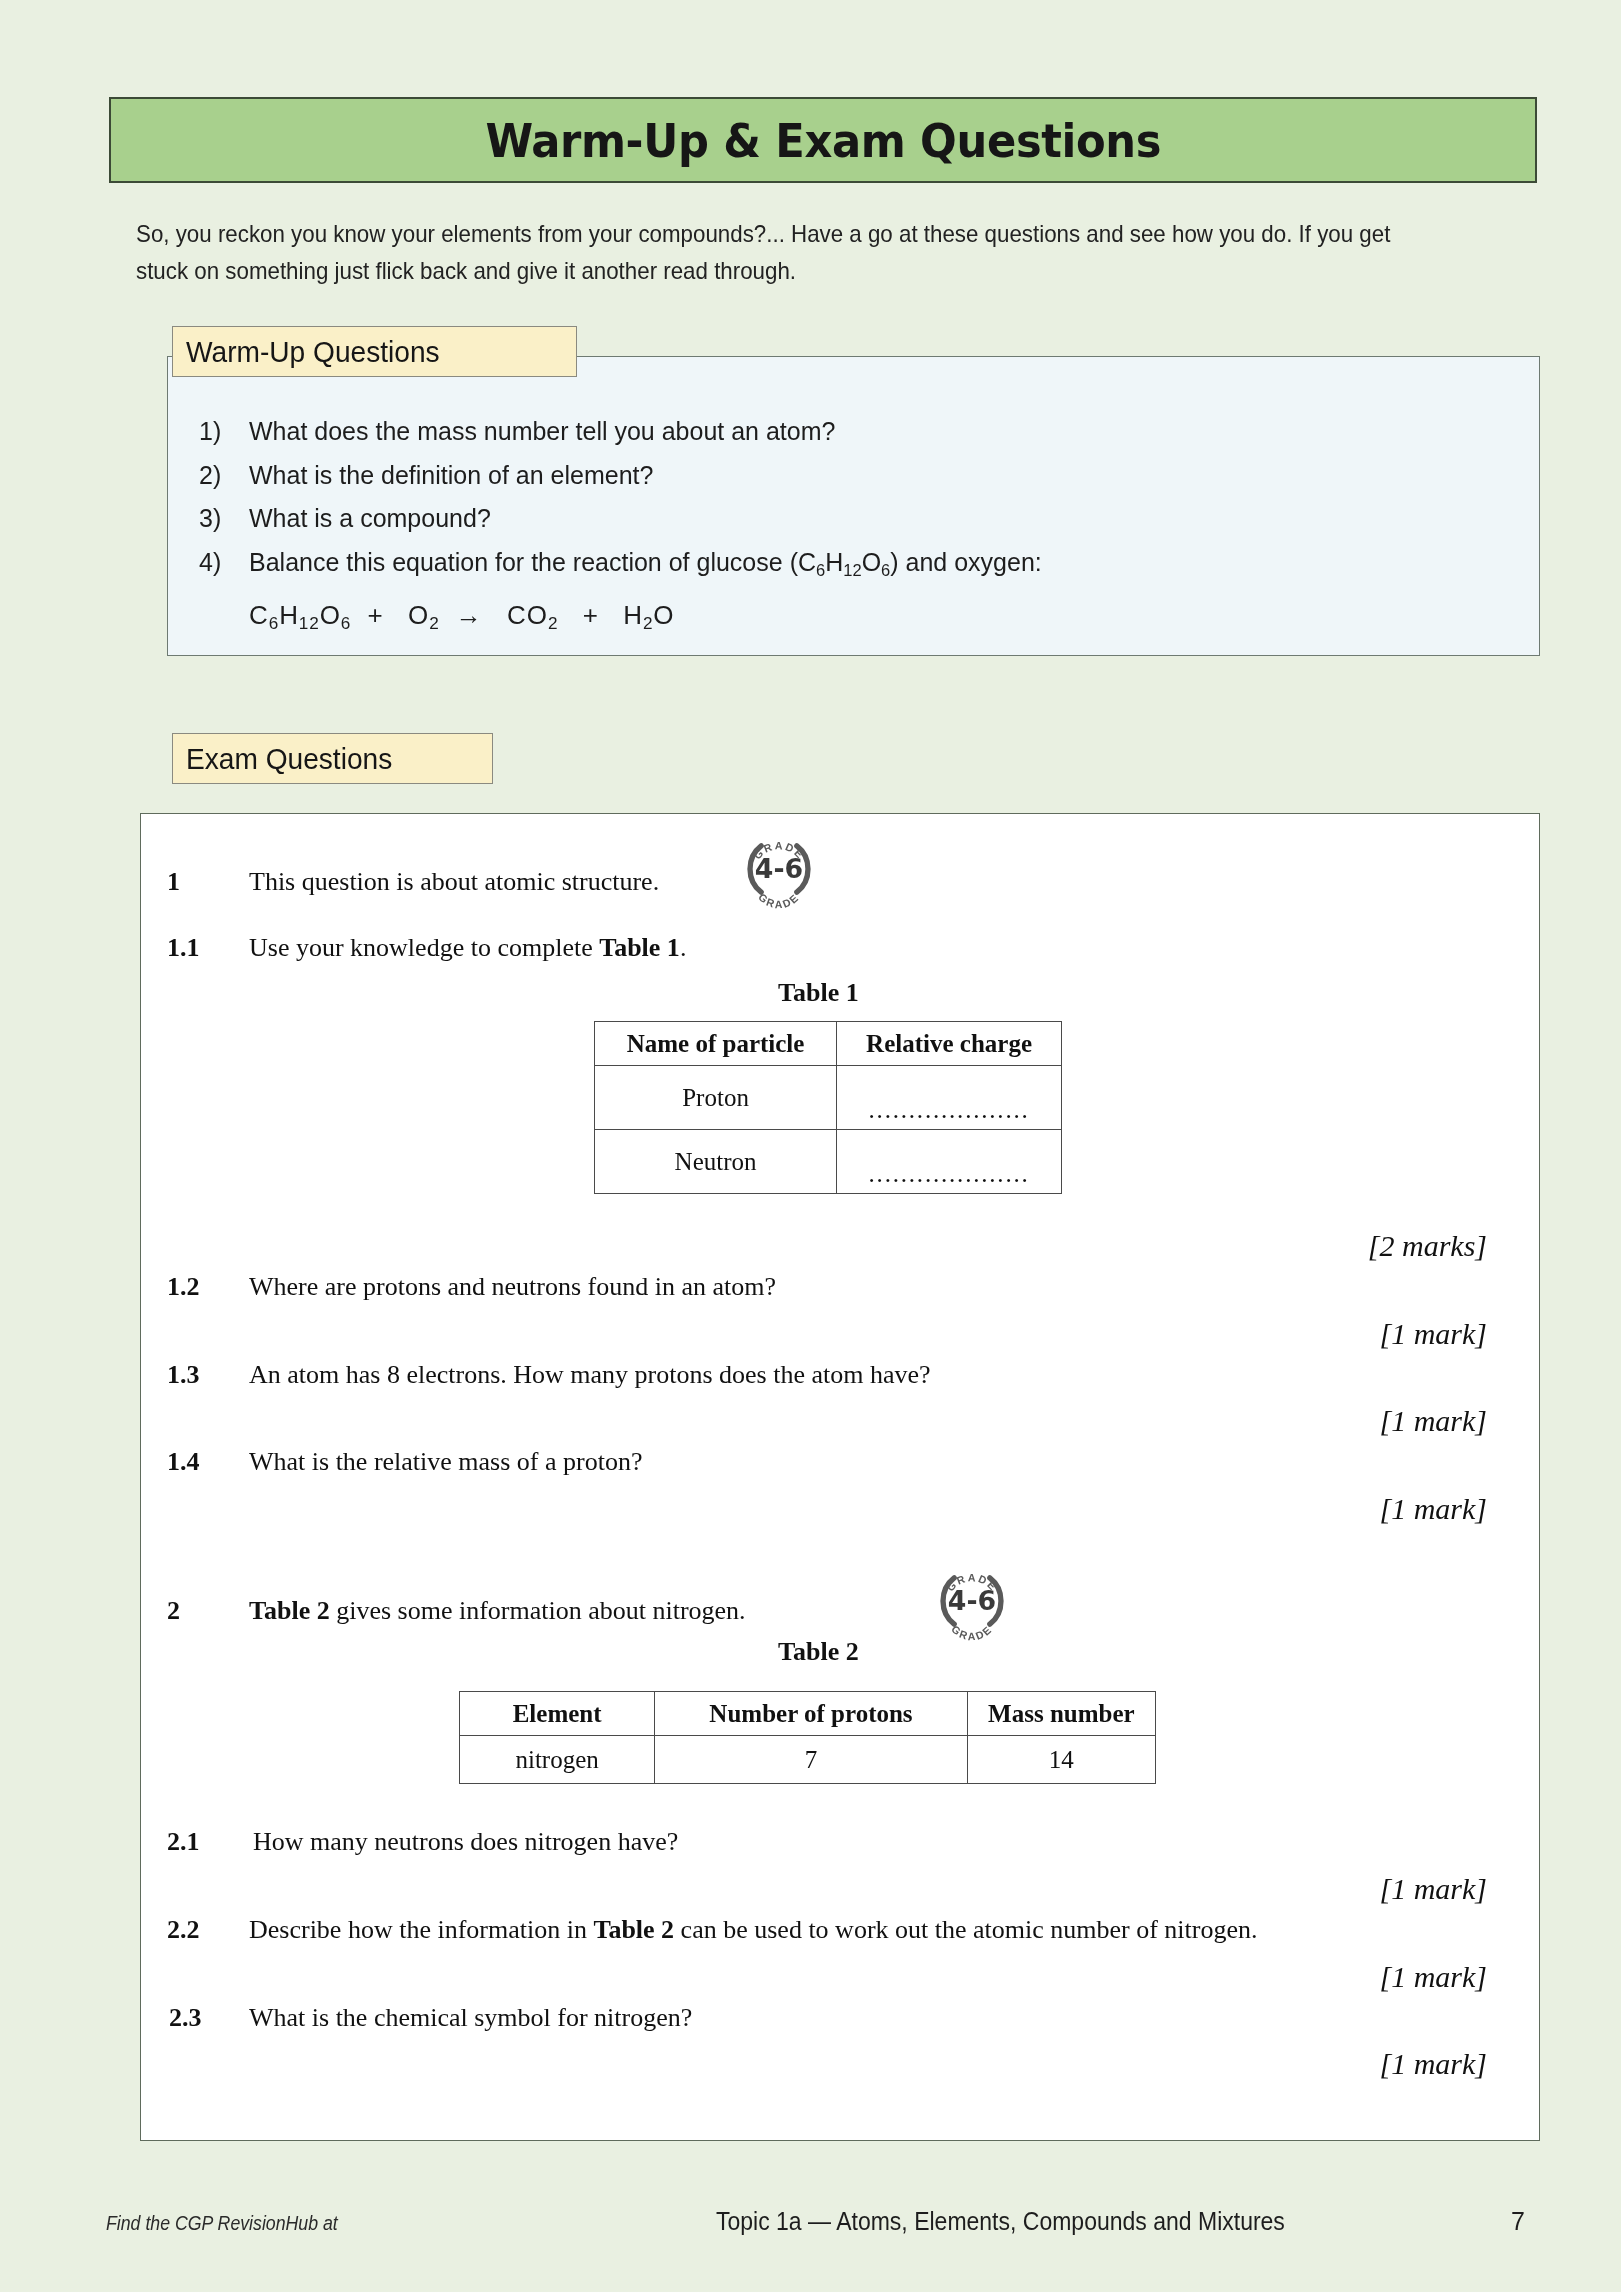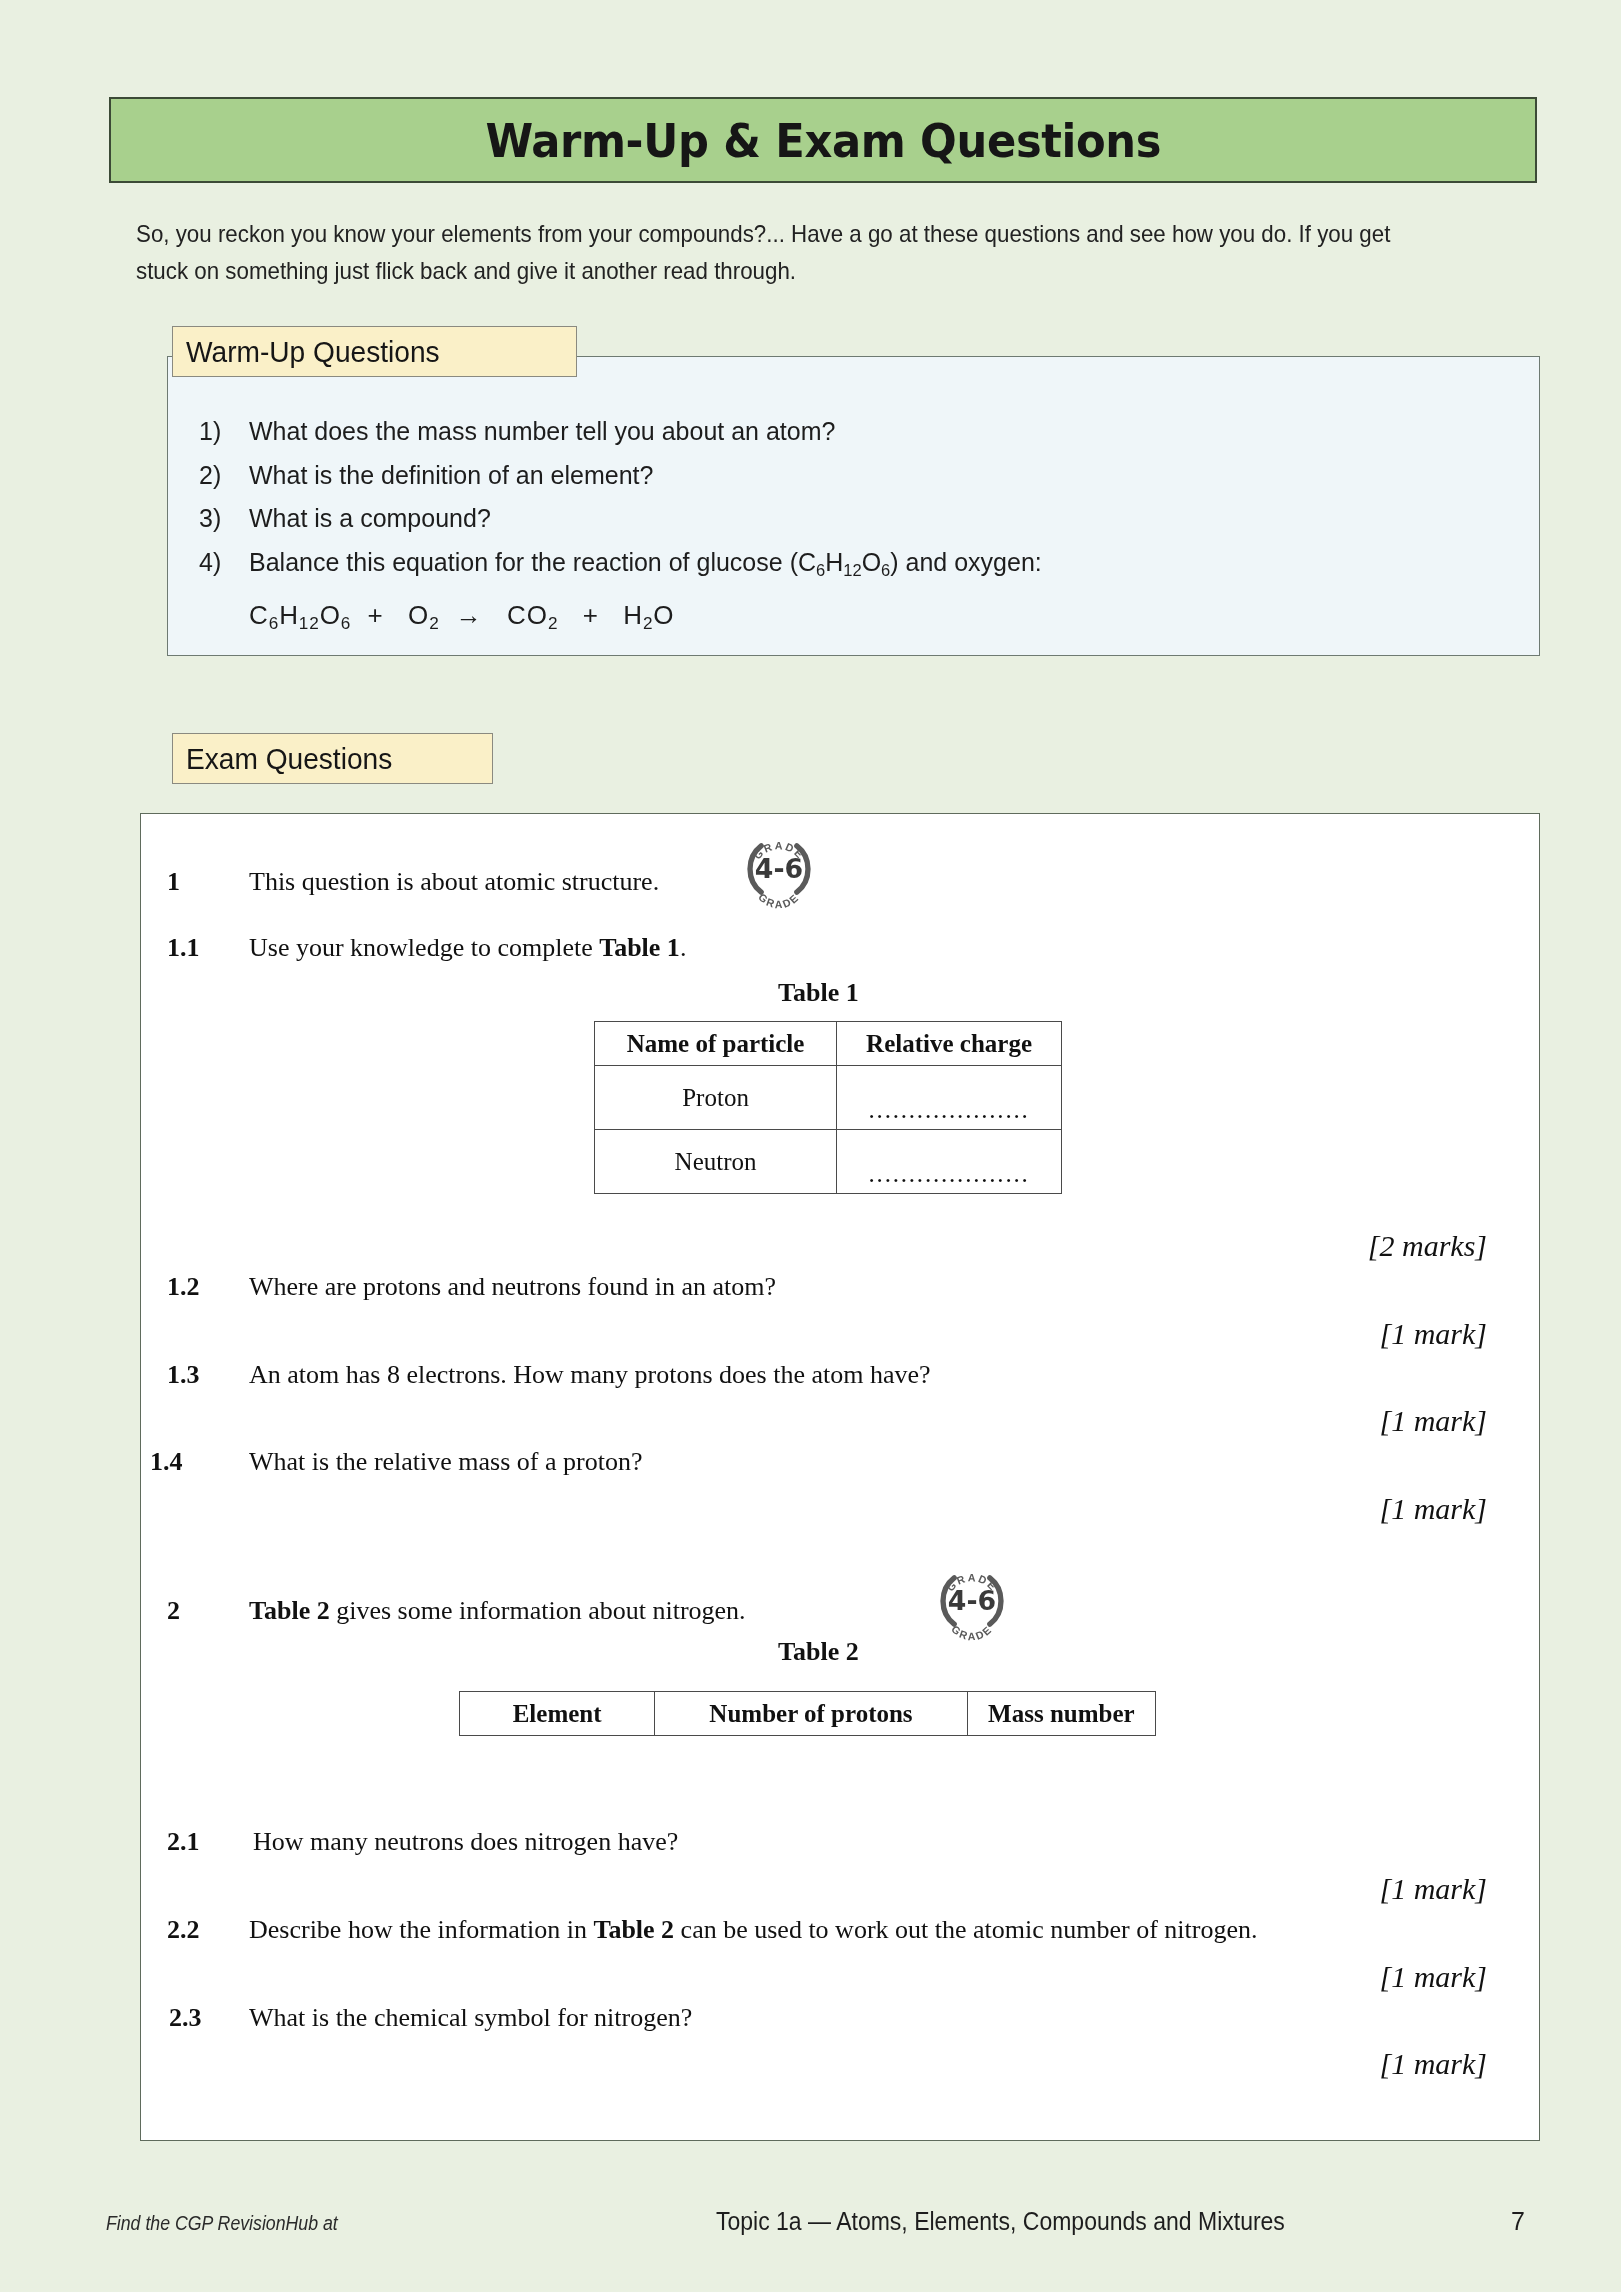--- a/index.html
+++ b/index.html
@@ -341,21 +341,21 @@
 <div class="marks" style="left:1075px; top:1229px; width:412px;">[2 marks]</div>
 
 <div class="q-num" style="left:167px; top:1272px;">1.2</div>
 <div class="q" style="left:249px; top:1272px;">Where are protons and neutrons found in an atom?</div>
 <div class="marks" style="left:1075px; top:1317px; width:412px;">[1 mark]</div>
 
 <div class="q-num" style="left:167px; top:1360px;">1.3</div>
 <div class="q" style="left:249px; top:1360px;">An atom has 8 electrons.  How many protons does the atom have?</div>
 <div class="marks" style="left:1075px; top:1404px; width:412px;">[1 mark]</div>
 
-<div class="q-num" style="left:150px; top:1447px;">1.4</div>
+<div class="q-num" style="left:167px; top:1447px;">1.4</div>
 <div class="q" style="left:249px; top:1447px;">What is the relative mass of a proton?</div>
 <div class="marks" style="left:1075px; top:1492px; width:412px;">[1 mark]</div>
 
 <div class="q-num" style="left:167px; top:1596px;">2</div>
 <div class="q" style="left:249px; top:1596px;"><b>Table 2</b> gives some information about nitrogen.</div>
 
 <div class="grade-badge" style="left:931px; top:1560px;">
   <svg viewBox="0 0 92 92" width="82" height="82" aria-hidden="true">
     <defs>
       <path id="arcTop2" d="M 18 52 A 28 28 0 0 1 74 52"></path>
@@ -375,20 +375,25 @@
 
 <div class="tbl-caption" style="left:778px; top:1637px;">Table 2</div>
 
 <table class="dtable" style="left:459px; top:1691px; width:697px;">
   <tbody>
       <tr>
     <th style="width:195px;">Element</th>
     <th style="width:313px;">Number of protons</th>
     <th style="width:188px;">Mass number</th>
   </tr>
+  <tr>
+    <td style="height:47px;">nitrogen</td>
+    <td style="height:47px;">7</td>
+    <td style="height:47px;">14</td>
+  </tr>
 </tbody>
   </table>
 
 <div class="q-num" style="left:167px; top:1827px;">2.1</div>
 <div class="q" style="left:253px; top:1827px;">How many neutrons does nitrogen have?</div>
 <div class="marks" style="left:1075px; top:1872px; width:412px;">[1 mark]</div>
 
 <div class="q-num" style="left:167px; top:1915px;">2.2</div>
 <div class="q" style="left:249px; top:1915px;">Describe how the information in <b>Table 2</b> can be used to work out the atomic number of nitrogen.</div>
 <div class="marks" style="left:1075px; top:1960px; width:412px;">[1 mark]</div>

